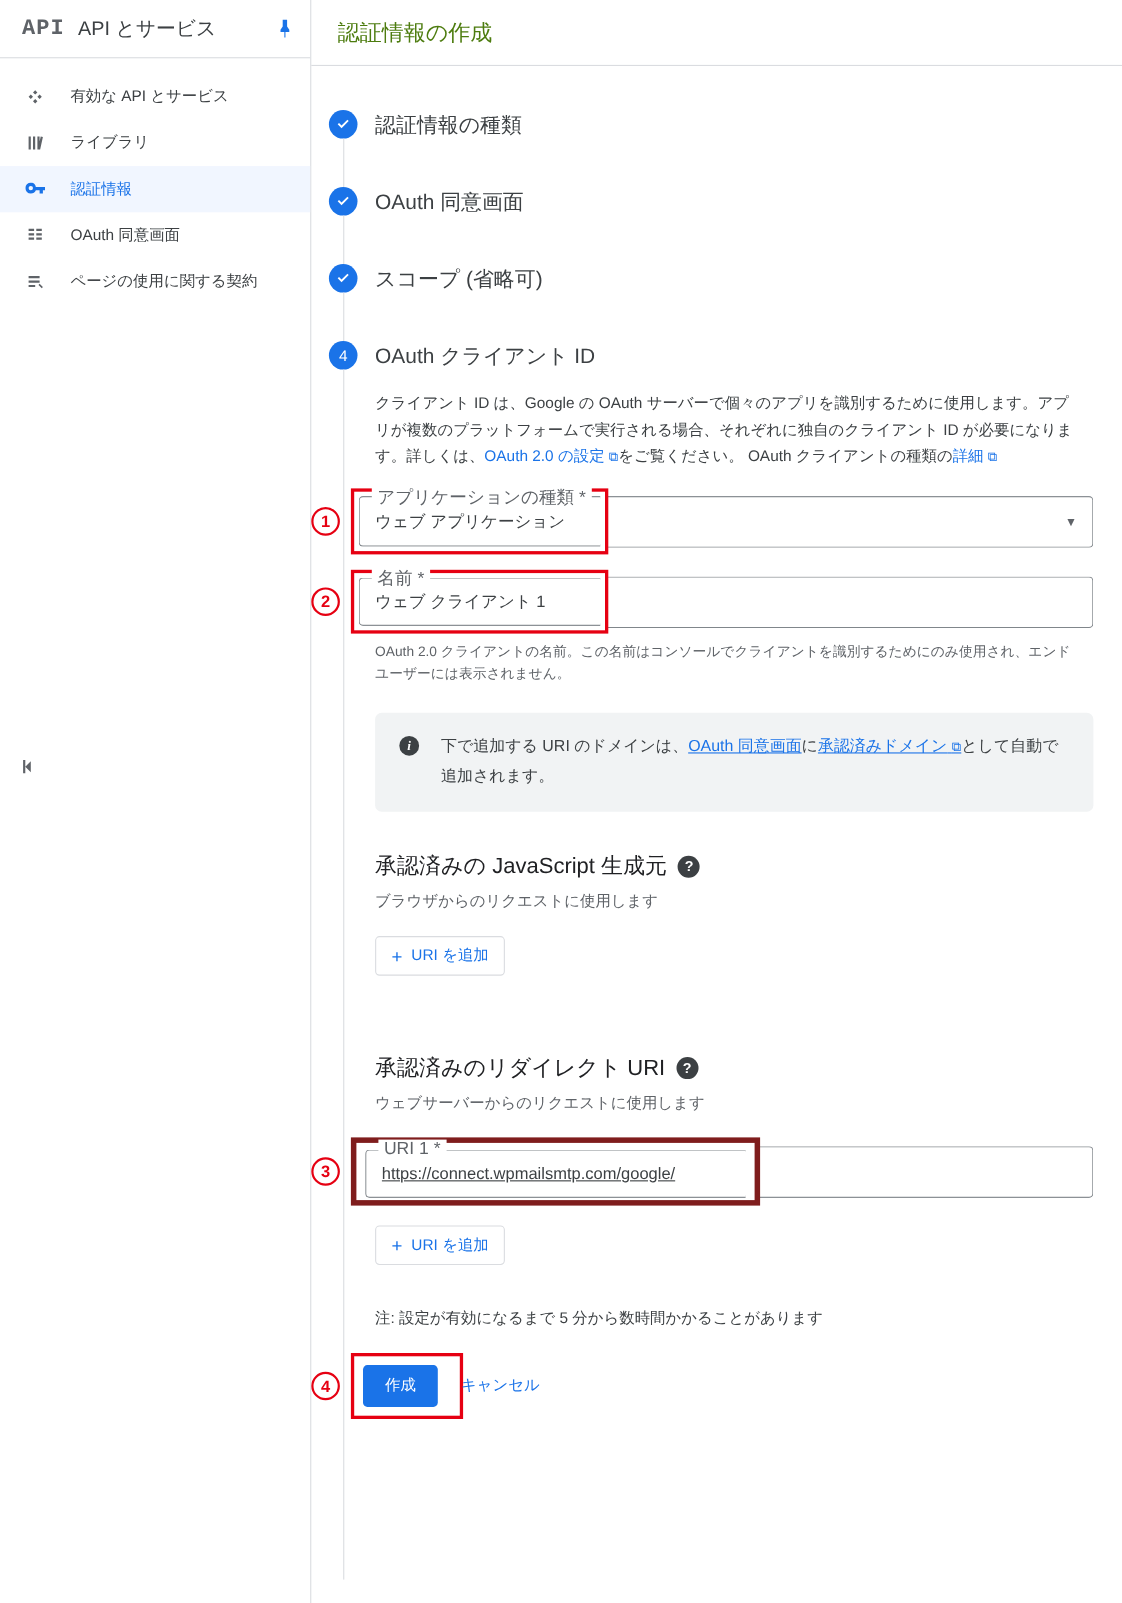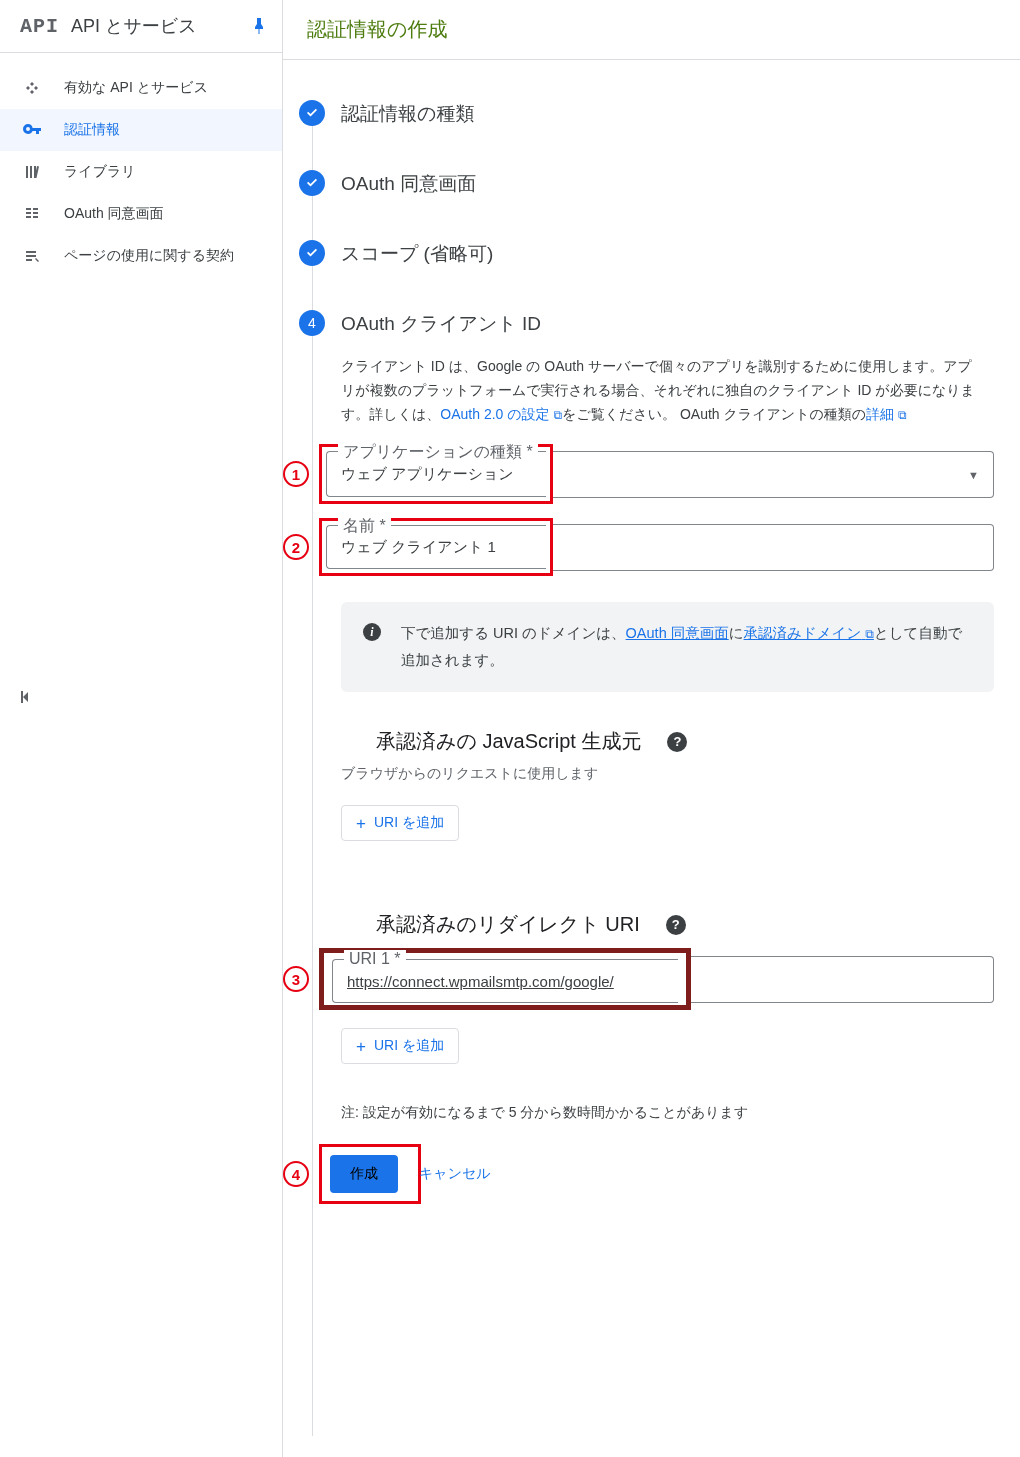--- a/index.html
+++ b/index.html
@@ -34,28 +34,28 @@
   .field-box { border: 1px solid #80868b; border-radius: 4px; padding: 13px 14px 12px; font-size: 15px; color: #3c4043; display: flex; align-items: center; justify-content: space-between; }
   .field-box input { border: none; outline: none; font-size: 15px; width: 100%; color: #3c4043; }
   .drop-caret { color: #5f6368; font-size: 11px; }
   .helper { font-size: 12.5px; color: #5f6368; line-height: 1.6; margin-top: 6px; padding-right: 10px; }
   .callout { margin-left: -58px; }
   .callout-marker { display: inline-flex; width: 26px; height: 26px; border: 2.5px solid #e60012; color: #e60012; border-radius: 50%; align-items: center; justify-content: center; font-size: 15px; font-weight: 700; flex-shrink: 0; margin-right: 10px; }
   .red-box { border: 3px solid #e60012; }
   .info-panel { background: #f1f3f4; border-radius: 6px; padding: 18px 22px 18px 60px; position: relative; margin-top: 26px; margin-bottom: 36px; font-size: 14.5px; color: #3c4043; line-height: 1.85; }
   .info-panel a { color: #1a73e8; text-decoration: underline; }
   .info-icon { position: absolute; left: 22px; top: 21px; width: 18px; height: 18px; background: #3c4043; color: #fff; border-radius: 50%; display: flex; align-items: center; justify-content: center; font-size: 12px; font-style: italic; font-family: Georgia, serif; font-weight: bold; }
-  .section-h { font-size: 20px; color: #202124; margin-bottom: 10px; display: flex; align-items: center; gap: 26px; margin-left: 35px; }
+  .section-h { font-size: 20px; color: #202124; margin-bottom: 10px; display: flex; align-items: center; gap: 10px; }
   .help-icon { width: 20px; height: 20px; background: #3c4043; color: #fff; border-radius: 50%; display: inline-flex; align-items: center; justify-content: center; font-size: 13px; font-weight: 700; }
   .section-desc { color: #5f6368; font-size: 14px; margin-bottom: 22px; }
   .add-btn { border: 1px solid #dadce0; background: #fff; color: #1a73e8; padding: 8px 14px; border-radius: 4px; font-size: 14px; font-weight: 500; cursor: pointer; display: inline-flex; align-items: center; gap: 8px; }
   .plus { font-size: 17px; line-height: 1; }
   .note { font-size: 14px; color: #3c4043; margin-top: 40px; margin-bottom: 22px; }
   .btn-row { display: flex; align-items: center; gap: 0; }
-  .primary-btn { background: #1a73e8; color: #000000; border: none; padding: 10px 20px; border-radius: 4px; font-size: 14px; font-weight: 500; cursor: pointer; }
+  .primary-btn { background: #1a73e8; color: #ffffff; border: none; padding: 10px 20px; border-radius: 4px; font-size: 14px; font-weight: 500; cursor: pointer; }
   .text-btn { background: none; border: none; color: #1a73e8; font-size: 14px; font-weight: 500; cursor: pointer; padding: 10px 12px; }
   .field-row { display: flex; align-items: center; }
   .field-row .field-wrap { flex: 1; margin-bottom: 0; }
   .red-overlay-1 { width: 234px; padding: 4px 0 4px 0; }
   .ext-icon { font-size: 12px; }
   .uri-red-wrap { display:flex; align-items:center; margin-left:-58px; }
   .uri-red-box { border:5px solid #7f1d1d; padding:6px 8px 2px 8px; flex:0 0 372px;text-decoration:underline; }
   svg { display:block; }
 </style>
 </head>
@@ -74,35 +74,35 @@
     </div>
     <nav class="side-nav">
       <div class="nav-item">
         <span class="nav-icon">
           <svg width="16" height="16" viewBox="0 0 16 16">
               <path fill="#5f6368" d="M8 2l2 2-2 2-2-2 2-2zm4 4l2 2-2 2-2-2 2-2zM4 6l2 2-2 2-2-2 2-2zm4 4l2 2-2 2-2-2 2-2z"></path>
             </svg>
         </span>
         <span>有効な API とサービス</span>
       </div>
+      <div class="nav-item">
+        <span class="nav-icon">
+          <svg width="16" height="16" viewBox="0 0 16 16">
+              <path fill="#5f6368" d="M2 2h2v12H2zM6 2h2v12H6zM10 2h2v12h-2zM13 2l2 .5-2.5 11.5-2-.5z"></path>
+            </svg>
+        </span>
+        <span>ライブラリ</span>
+      </div>
       <div class="nav-item active">
         <span class="nav-icon">
           <svg width="18" height="12" viewBox="0 0 18 12">
               <path fill="#1a73e8" d="M5 0a5 5 0 0 0 0 10 5 5 0 0 0 4.6-3H13v3h3V7h2V4H9.6A5 5 0 0 0 5 0zm0 3a2 2 0 1 1 0 4 2 2 0 0 1 0-4z"></path>
             </svg>
         </span>
         <span>認証情報</span>
-      </div>
-      <div class="nav-item">
-        <span class="nav-icon">
-          <svg width="16" height="16" viewBox="0 0 16 16">
-              <path fill="#5f6368" d="M2 2h2v12H2zM6 2h2v12H6zM10 2h2v12h-2zM13 2l2 .5-2.5 11.5-2-.5z"></path>
-            </svg>
-        </span>
-        <span>ライブラリ</span>
       </div>
       <div class="nav-item">
         <span class="nav-icon">
           <svg width="16" height="16" viewBox="0 0 16 16">
               <path fill="#5f6368" d="M2 2h5v2H2zM2 6h5v2H2zM2 10h5v2H2zM9 2h5v2H9zM9 6h5v2H9zM9 10h5v2H9z"></path>
             </svg>
         </span>
         <span>OAuth 同意画面</span>
       </div>
       <div class="nav-item">
@@ -206,20 +206,21 @@
                   <span class="field-label">名前 *</span>
                   <div class="field-box" style="border-right:none; border-radius:4px 0 0 4px;">
                     <input type="text" value="ウェブ クライアント 1" style="">
                   </div>
                 </div>
               </div>
               <div class="field-wrap" style="margin:0;">
                 <div class="field-box" style="border-left:none; border-radius:0 4px 4px 0; height:47px;"></div>
               </div>
             </div>
+            <div class="helper">OAuth 2.0 クライアントの名前。この名前はコンソールでクライアントを識別するためにのみ使用され、エンドユーザーには表示されません。</div>
 
             <div class="info-panel">
               <span class="info-icon">i</span>
               <span>下で追加する URI のドメインは、</span><a href="#"><span>OAuth 同意画面</span></a><span>に</span><a href="#"><span>承認済みドメイン</span> <span class="ext-icon">⧉</span></a><span>として自動で追加されます。</span>
             </div>
 
             <div class="section-h">
               <span>承認済みの JavaScript 生成元</span>
               <span class="help-icon">?</span>
             </div>
@@ -228,20 +229,21 @@
               <span class="plus">+</span>
               <span>URI を追加</span>
             </button>
 
             <div style="height:70px"></div>
 
             <div class="section-h">
               <span>承認済みのリダイレクト URI</span>
               <span class="help-icon">?</span>
             </div>
+            <div class="section-desc">ウェブサーバーからのリクエストに使用します</div>
 
             
             <div class="uri-red-wrap">
               <span class="callout-marker">3</span>
               <div class="uri-red-box red-box" style="margin-right:-3px; z-index:1;">
                 <div class="field-wrap" style="margin:0;">
                   <span class="field-label">URI 1 *</span>
                   <div class="field-box" style="border-right:none; border-radius:4px 0 0 4px;">
                     <input type="text" value="https://connect.wpmailsmtp.com/google/" style="">
                   </div>

